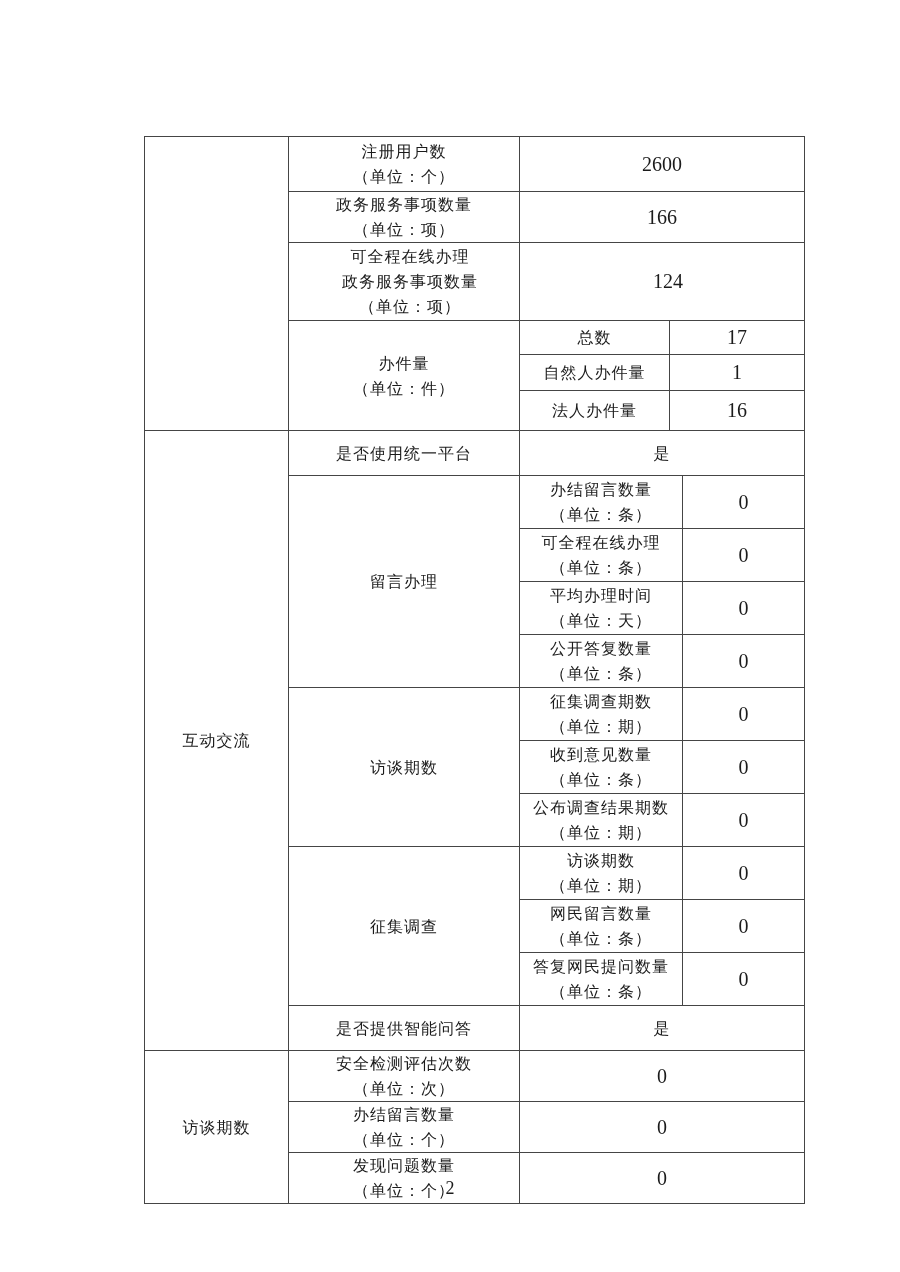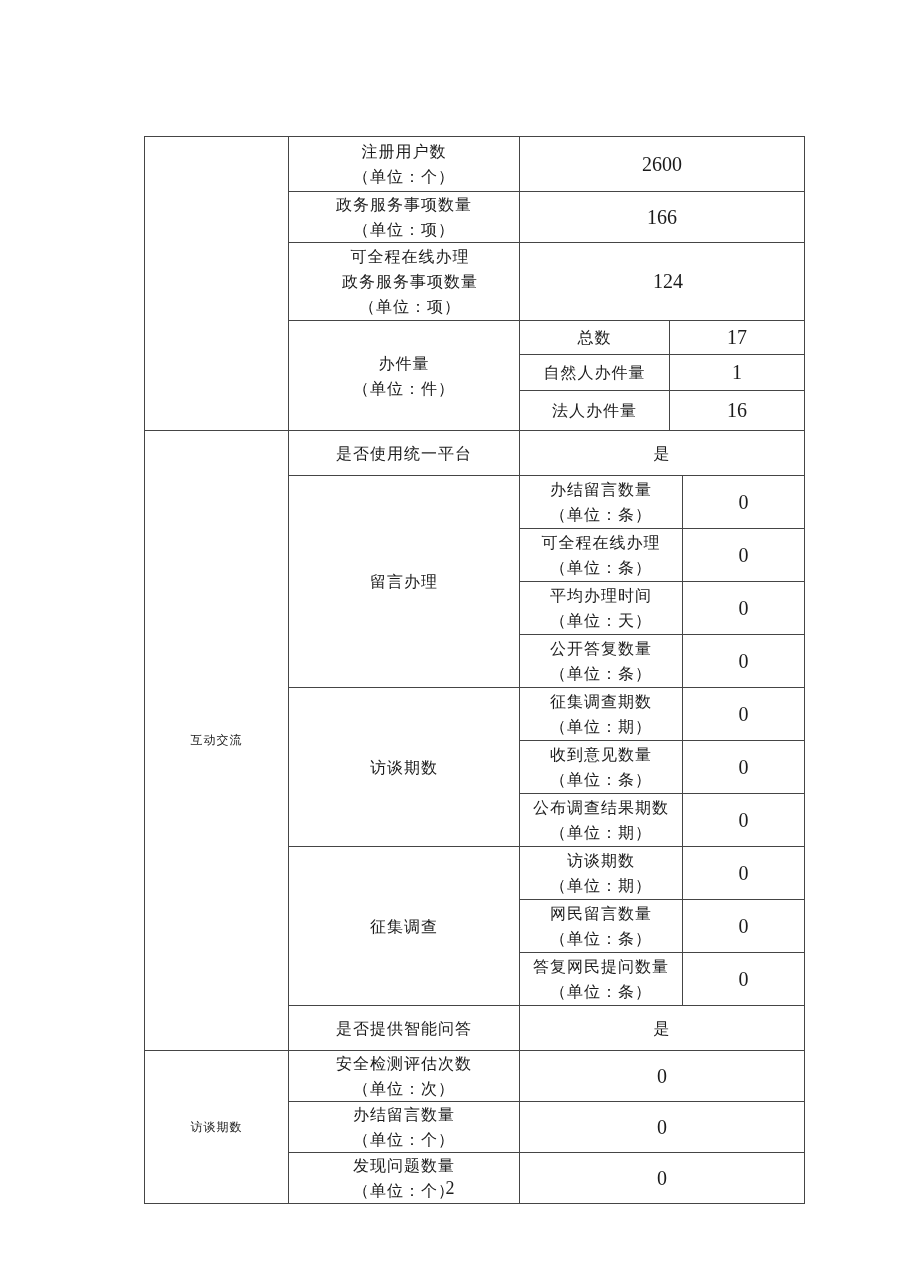--- a/index.html
+++ b/index.html
@@ -9,21 +9,21 @@
   }
   .doc-table{position:absolute;left:144px;top:108px;width:660px;margin-top:28px;}
   table{border-collapse:collapse;table-layout:fixed;width:660px;}
   table.shift{margin-top:-1px;}
   td{
     border:1px solid #454545;text-align:center;vertical-align:middle;
     padding:0;font-size:16px;line-height:25px;letter-spacing:1px;
   }
   td .ln{display:block;}
   .num{font-size:20px;letter-spacing:0;text-align:center;}
-  .cat{font-size:12px;}
+  .cat{font-size:16px;}
   
   .hA1 td{height:54px;} .hA2 td{height:50px;} .hA3 td{height:77px;padding-left:12px;}
   .hS1 td{height:33px;} .hS2 td{height:35px;} .hS3 td{height:39px;}
   .hB1 td{height:44px;} .hB td{height:52px;}
   .hC td{height:48px;}
   .page-num{
     position:absolute;left:0;top:1178px;width:900px;text-align:center;
     font-size:18px;color:#1b1b1b;
   }
 </style>

